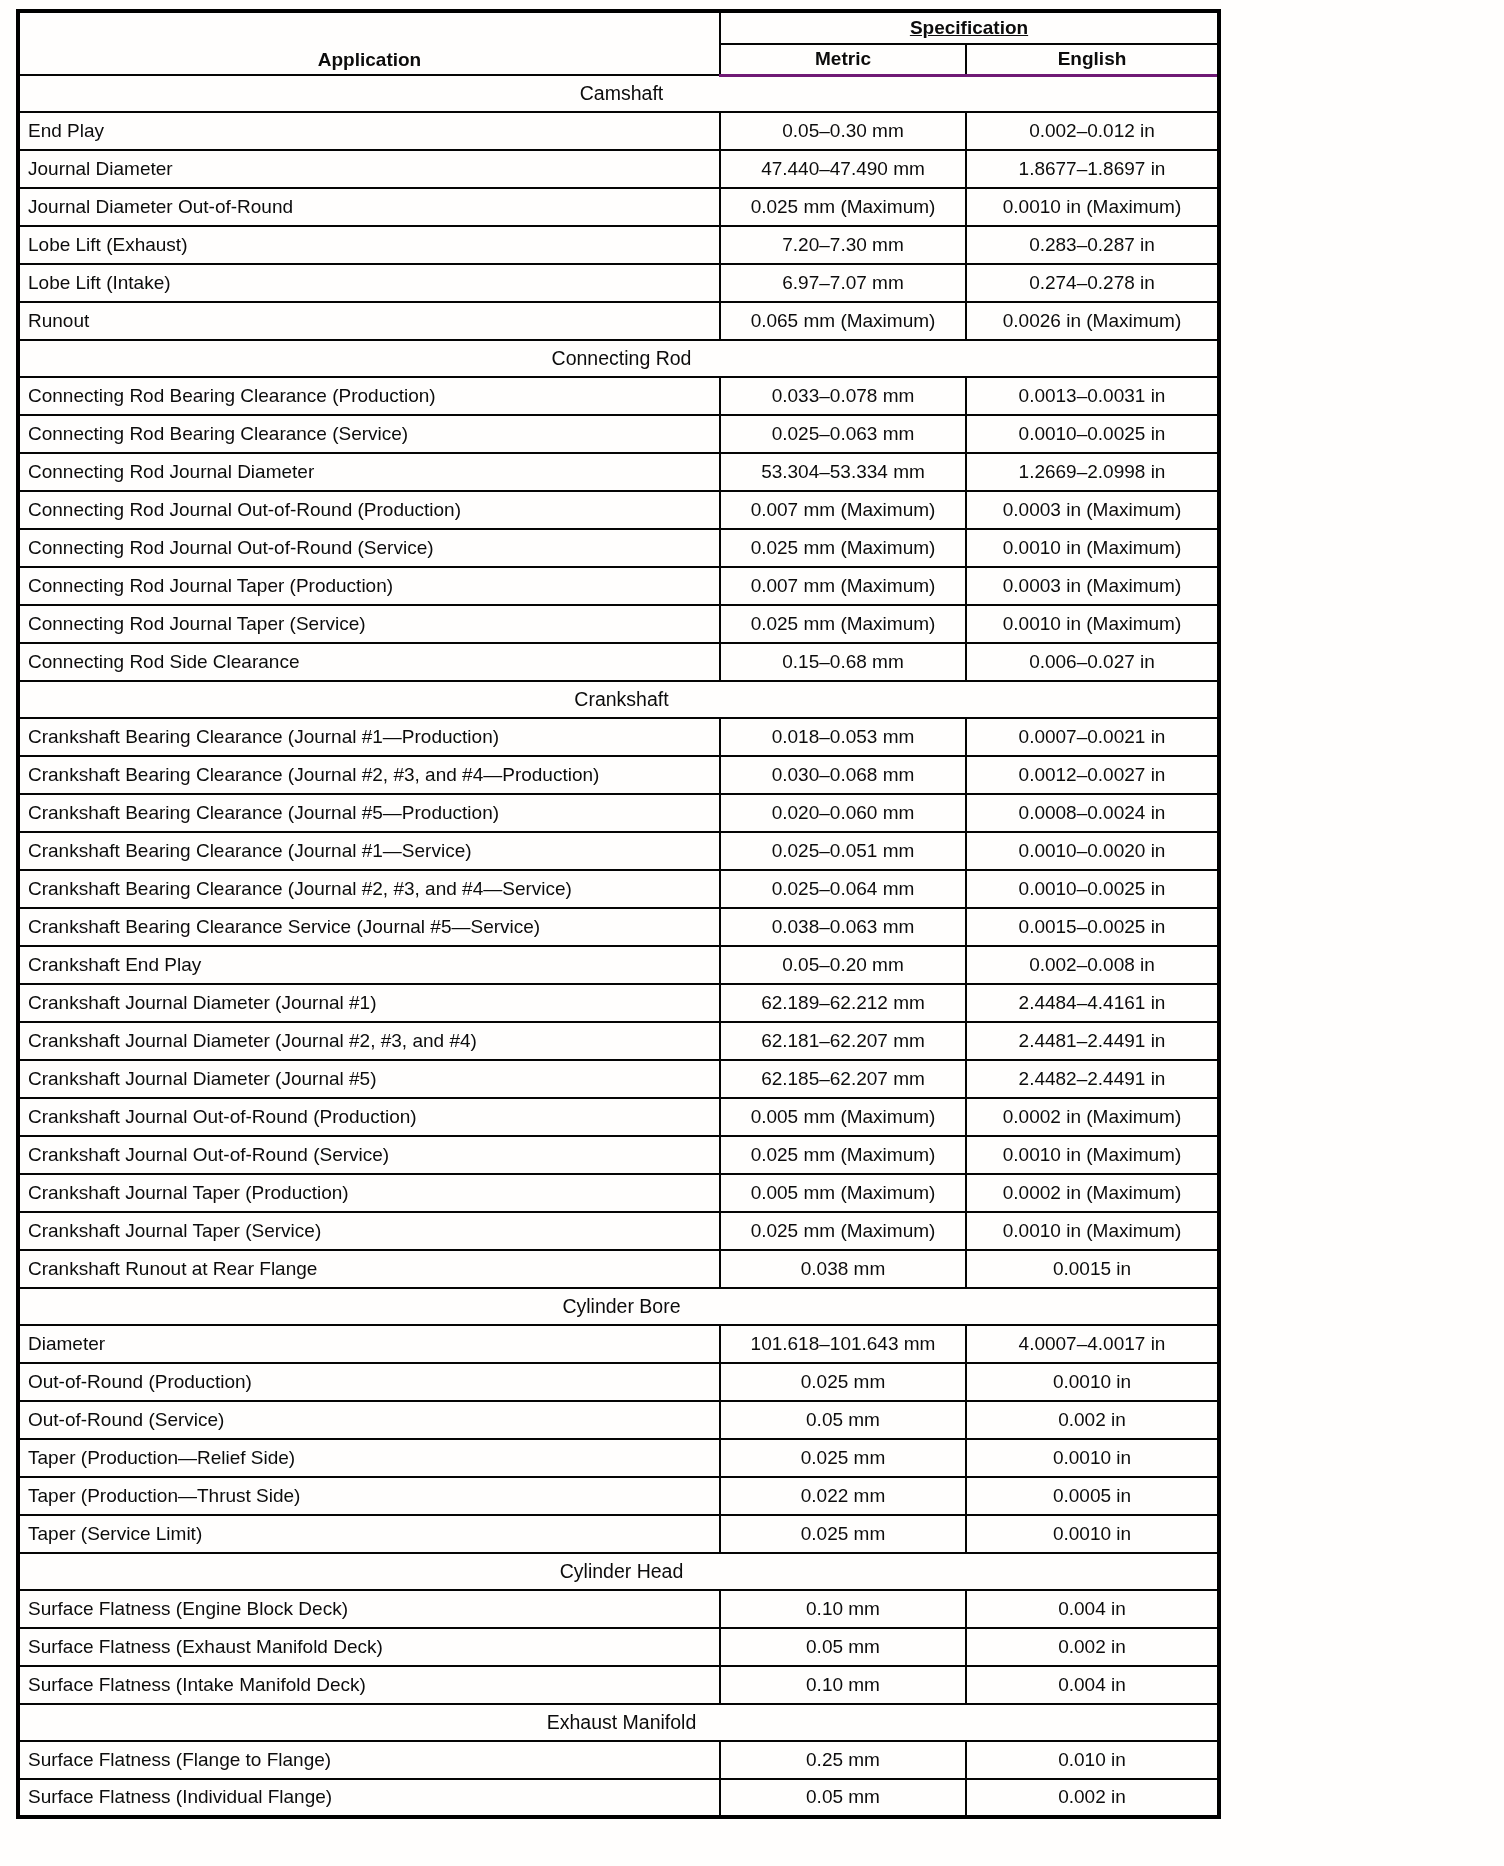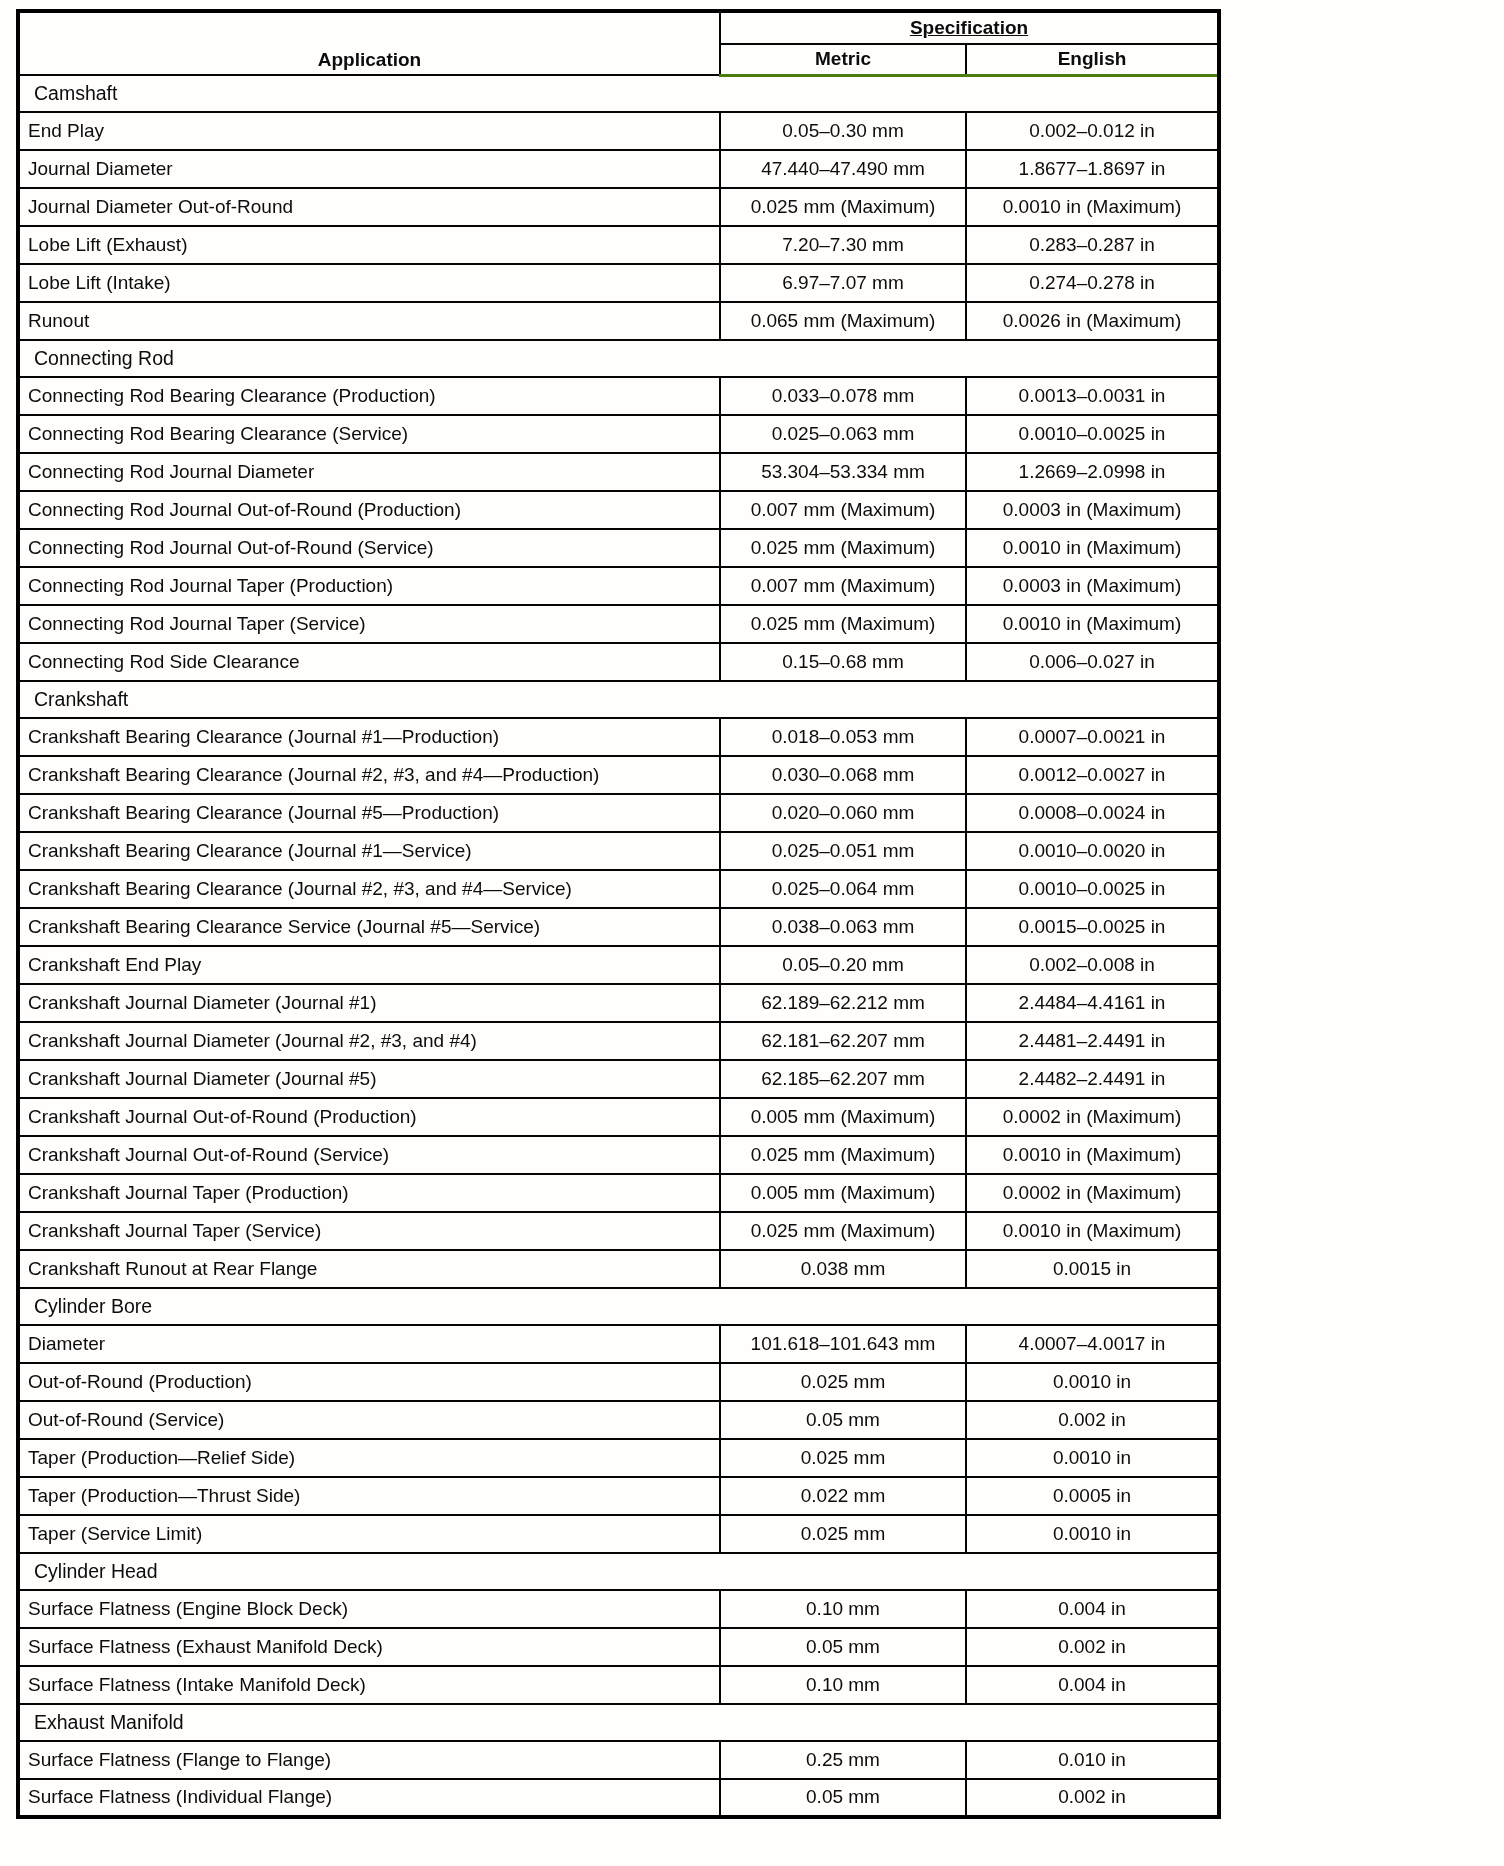--- a/index.html
+++ b/index.html
@@ -48,27 +48,27 @@
   }
   th.spec-header { height: 33px; text-decoration: underline; }
   th.unit-header { height: 30px; }
   th.app-header {
     vertical-align: bottom;
     padding-bottom: 6px;
   }
   
   th.app-header,
   thead tr:nth-child(2) th {
-    border-bottom: 3px solid #4d7c0f;
+    border-bottom: 3px solid #701a75;
   }
 
   tr.section-row td {
     height: 37px;
     padding-left: 14px;
-    text-align: left;
+    text-align: center;
     vertical-align: middle;
     font-size: 19.5px;
     margin-top: 35px;
   }
   tr.data-row td { height: 38px; vertical-align: middle; }
   td.application-cell {
     padding-left: 31px;
     text-align: left;
   }
   td.metric-cell,

